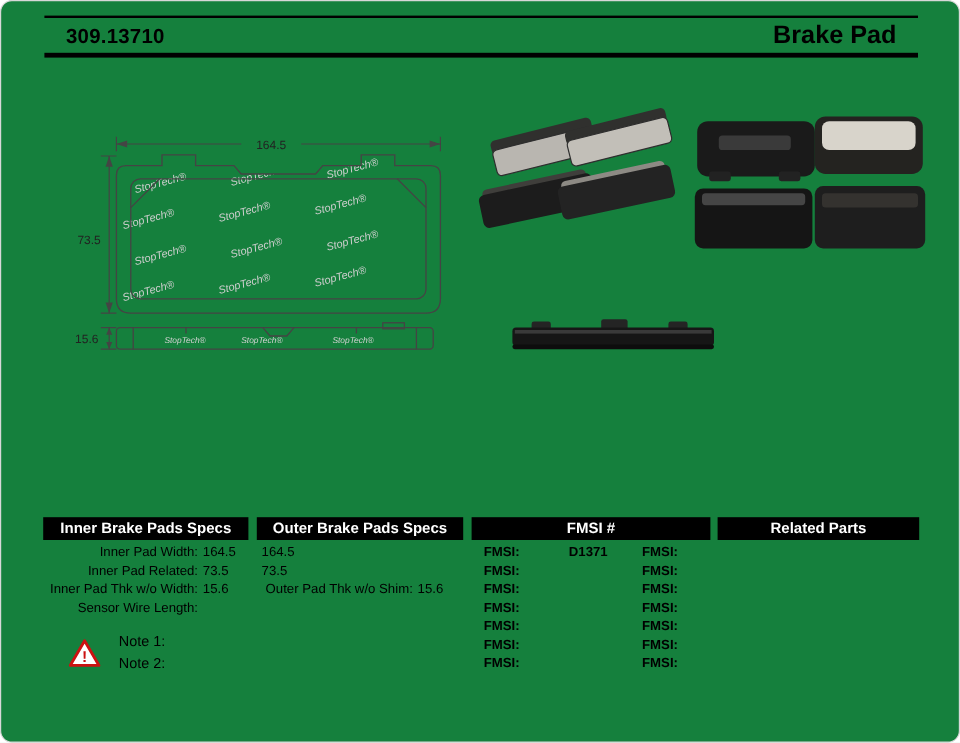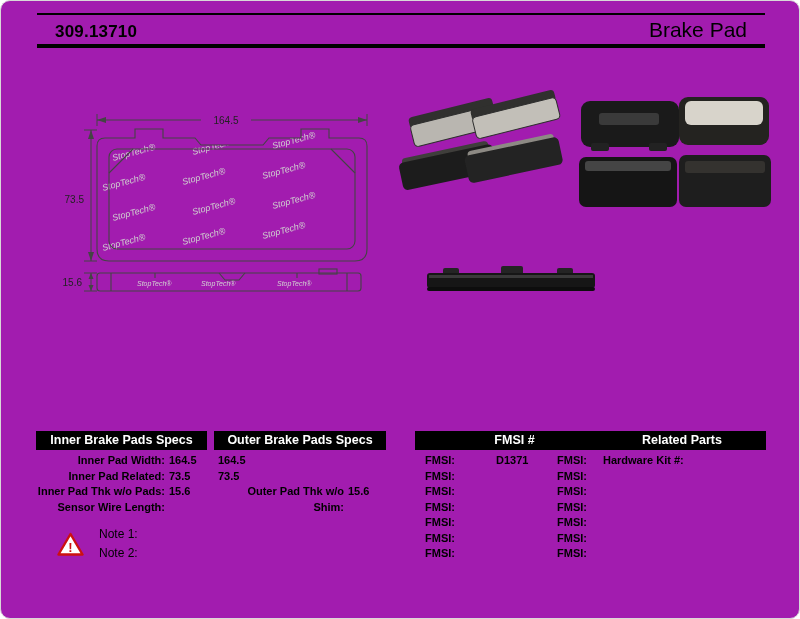--- a/index.html
+++ b/index.html
@@ -1,48 +1,48 @@
 <!DOCTYPE html>
 <html><head>
 <meta charset="utf-8">
 <style>
   * { margin:0; padding:0; box-sizing:border-box; }
   html,body { background:#fff; }
   body { font-family:"Liberation Sans", sans-serif; color:#000; }
   .page {
-    position:relative; width:800px; height:619px; background:#a21caf;
+    position:relative; width:800px; height:619px; background:#15803d;
     border:1px solid #d8d8d8; border-radius:10px; overflow:hidden;
   }
   
   .header {
     position:absolute; left:36px; width:728px; top:12px;
     border-top:2px solid #000; border-bottom:4px solid #000;
     padding:3px 0 2px;
   }
   .header-inner { display:flex; justify-content:space-between; align-items:baseline; padding:0 18px; }
   .part-number { font-size:17px; font-weight:bold; letter-spacing:.2px; }
-  .doc-title { font-size:21px; font-weight:normal; }
+  .doc-title { font-size:21px; font-weight:bold; }
   
   .tech-drawing { position:absolute; left:50px; top:98px; }
   .photo { position:absolute; }
   .photo-angled { left:393px; top:88px; }
   .photo-front  { left:576px; top:90px; }
   .photo-edge   { left:424px; top:258px; }
   
   .col { position:absolute; top:390px; }
   .col-inner   { left:35px;  width:171px; }
   .col-outer   { left:213px; width:172px; }
-  .col-fmsi    { left:414px; width:199px; }
+  .col-fmsi    { left:392px; width:199px; }
   .col-related { left:597px; width:168px; }
   .col-header {
     background:#000; color:#fff; font-weight:bold; font-size:12.5px;
     text-align:center; height:19px; line-height:19px;margin-top:40px;
   }
   .col-body { padding-top:3px; }
-  .spec-row { display:flex; font-size:11px; font-weight:bold; line-height:15.5px; }
+  .spec-row { display:flex; font-size:11px; font-weight:normal; line-height:15.5px; }
   .spec-label { flex:1; text-align:right; }
   .spec-value { width:42px; text-align:left; padding-left:4px; }
   .fmsi-row { display:flex; font-size:11px; font-weight:bold; line-height:15.5px; }
   .fmsi-l1 { width:40px; text-align:right; }
   .fmsi-v1 { width:55px; text-align:left; padding-left:4px;margin-left:37px; }
   .fmsi-l2 { width:40px; text-align:right; }
   .fmsi-v2 { flex:1; text-align:left; padding-left:4px; }
   .related-row { font-size:11px; font-weight:bold; line-height:15.5px; padding-left:5px; }
   
   .notes { position:absolute; left:56px; top:524px; display:flex; align-items:center; gap:15px; }
@@ -181,21 +181,21 @@
     <div class="col-body">
       <div class="spec-row">
         <span class="spec-label">Inner Pad Width:</span>
         <span class="spec-value">164.5</span>
       </div>
       <div class="spec-row">
         <span class="spec-label">Inner Pad Related:</span>
         <span class="spec-value">73.5</span>
       </div>
       <div class="spec-row">
-        <span class="spec-label">Inner Pad Thk w/o Pads:</span>
+        <span class="spec-label">Inner Pad Thk w/o Width:</span>
         <span class="spec-value">15.6</span>
       </div>
       <div class="spec-row">
         <span class="spec-label">Sensor Wire Length:</span>
         <span class="spec-value"></span>
       </div>
     </div>
   </div>
 
   <div class="col col-outer">
@@ -257,26 +257,20 @@
         <span class="fmsi-l1">FMSI:</span>
         <span class="fmsi-v1"></span>
         <span class="fmsi-l2">FMSI:</span>
         <span class="fmsi-v2"></span>
       </div>
     </div>
   </div>
 
   <div class="col col-related">
     <div class="col-header">Related Parts</div>
-    <div class="col-body">
-      <div class="related-row">
-        <span>Hardware Kit #:</span>
-        <span></span>
-      </div>
-    </div>
   </div>
 
   <div class="notes">
     <svg width="27" height="25" viewBox="0 0 27 25">
       <polygon points="13.5,2 25.5,22.5 1.5,22.5" fill="#ffffff" stroke-width="2.4" stroke-linejoin="round" stroke="#cc1111"></polygon>
       <text x="13.5" y="19.5" text-anchor="middle" font-size="13" font-weight="bold" fill="#cc1111">!</text>
     </svg>
     <div class="note-lines">
       <div class="note-line">Note 1:</div>
       <div class="note-line">Note 2:</div>

